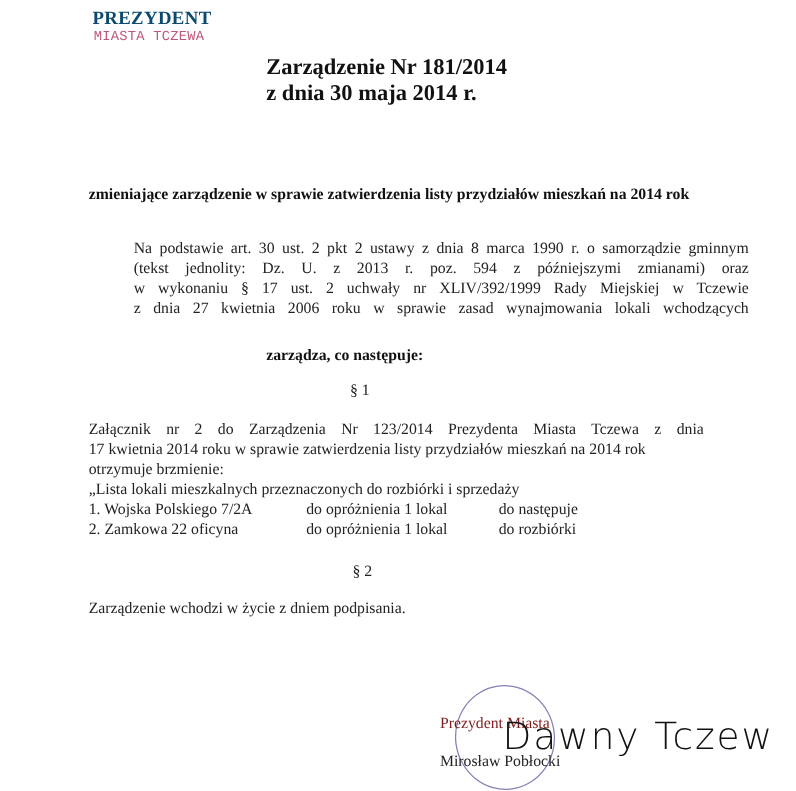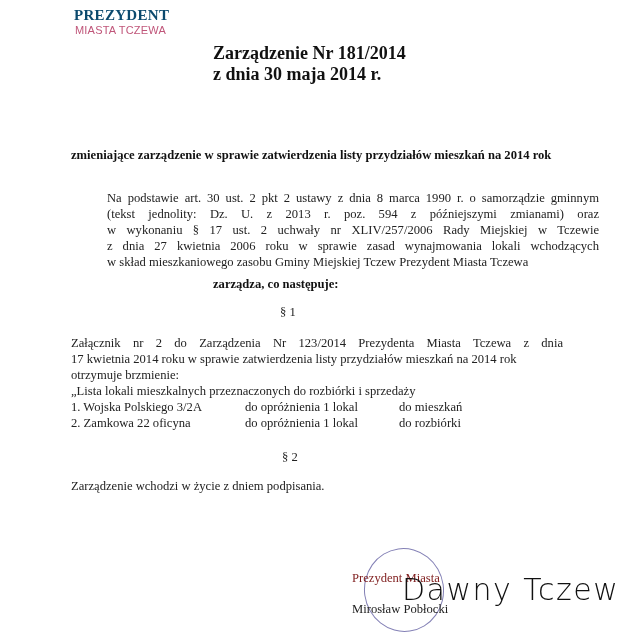--- a/index.html
+++ b/index.html
@@ -2,21 +2,21 @@
 <html><head>
   <meta charset="utf-8">
   <style>
     html, body { margin: 0; padding: 0; }
     body {
       width: 637px; height: 633px; background: #ffffff; position: relative; overflow: hidden;
       font-family: "Liberation Serif", "DejaVu Serif", serif; color: #1a1a1a;
     }
     .abs { position: absolute; }
     .stamp1 { left: 74px; top: 7px; font-size: 15px; font-weight: bold; color: #0c4a6e; letter-spacing: 0.3px; }
-    .stamp2 { left: 75px; top: 24px; font-size: 11px; color: #c0567a; font-family: Liberation Sans, sans-serif; letter-spacing: 0.2px; }
+    .stamp2 { left: 75px; top: 24px; font-size: 11px; color: #c0567a; font-family: Liberation Mono, monospace; letter-spacing: 0.2px; }
     .title { left: 213px; top: 43px; font-size: 18px; font-weight: bold; line-height: 21px; color: #111; }
     .subject { left: 71px; top: 148px; font-size: 12.6px; font-weight: bold; color: #111; white-space: nowrap; }
     .para { left: 71px; top: 190px; width: 492px; font-size: 12.6px; line-height: 16px; text-align: justify; color: #222; margin-left: 36px; }
     .para .line { display: block; text-align: justify; text-align-last: justify; white-space: nowrap; }
     .para .line.last { text-align-last: left; }
     .decree { left: 213px; top: 277px; font-size: 12.6px; font-weight: bold; color: #111; }
     .sec1 { left: 280px; top: 305px; font-size: 12.6px; color: #222; }
     .annex { left: 71px; top: 335px; width: 492px; font-size: 12.6px; line-height: 16px; color: #222; }
     .annex .line { display: block; white-space: nowrap; }
     .annex .just { text-align: justify; text-align-last: justify; }
@@ -39,38 +39,37 @@
 <div class="abs title">
   <div>Zarządzenie Nr 181/2014</div>
   <div>z dnia 30 maja 2014 r.</div>
 </div>
 
 <div class="abs subject">zmieniające zarządzenie w sprawie zatwierdzenia listy przydziałów mieszkań na 2014 rok</div>
 
 <div class="abs para">
   <span class="line">Na podstawie art. 30 ust. 2 pkt 2 ustawy z dnia 8 marca 1990 r. o samorządzie gminnym</span>
   <span class="line">(tekst jednolity: Dz. U. z 2013 r. poz. 594 z późniejszymi zmianami) oraz</span>
-  <span class="line">w wykonaniu § 17 ust. 2 uchwały nr XLIV/257/2006 Rady Miejskiej w Tczewie</span>
+  <span class="line">w wykonaniu § 17 ust. 2 uchwały nr XLIV/392/1999 Rady Miejskiej w Tczewie</span>
   <span class="line">z dnia 27 kwietnia 2006 roku w sprawie zasad wynajmowania lokali wchodzących</span>
-  <span class="line last">w skład mieszkaniowego zasobu Gminy Miejskiej Tczew Prezydent Miasta Tczewa</span>
 </div>
 
 <div class="abs decree">zarządza, co następuje:</div>
 
 <div class="abs sec1">§ 1</div>
 
 <div class="abs annex">
   <span class="line just">Załącznik nr 2 do Zarządzenia Nr 123/2014 Prezydenta Miasta Tczewa z dnia</span>
   <span class="line">17 kwietnia 2014 roku w sprawie zatwierdzenia listy przydziałów mieszkań na 2014 rok</span>
   <span class="line">otrzymuje brzmienie:</span>
   <span class="line">„Lista lokali mieszkalnych przeznaczonych do rozbiórki i sprzedaży</span>
   <div class="row">
-    <span class="c1">1. Wojska Polskiego 3/2A</span>
+    <span class="c1">1. Wojska Polskiego 7/2A</span>
     <span class="c2">do opróżnienia 1 lokal</span>
-    <span>do mieszkań</span>
+    <span>do następuje</span>
   </div>
   <div class="row">
     <span class="c1">2. Zamkowa 22 oficyna</span>
     <span class="c2">do opróżnienia 1 lokal</span>
     <span>do rozbiórki</span>
   </div>
 </div>
 
 <div class="abs sec2">§ 2</div>
 <div class="abs closing">Zarządzenie wchodzi w życie z dniem podpisania.</div>

